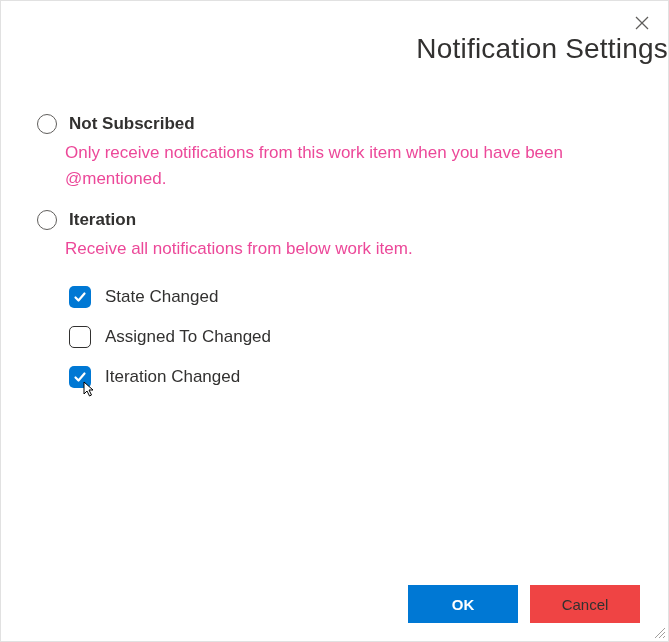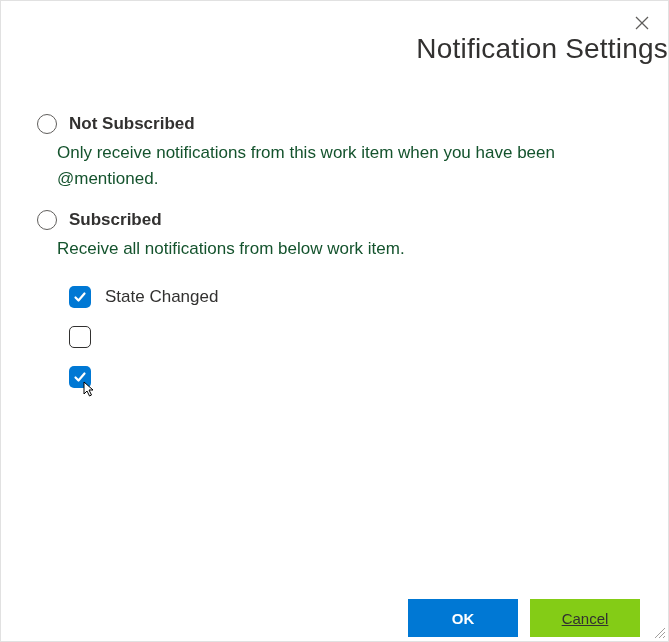--- a/index.html
+++ b/index.html
@@ -70,22 +70,22 @@
     transform: translate(-50%, -50%);
   }
   .radio-label {
     font-size: 17px;
     font-weight: 700;
     color: #323130;
     cursor: pointer;
   }
   .desc {
     font-size: 17px;
-    color: #14532d;
-    margin-left: 20px;
+    color: #ec4899;
+    margin-left: 28px;
     line-height: 1.5;
   }
   .checks {
     margin-top: 24px;
     margin-left: 32px;
   }
   .check-row {
     display: flex;
     align-items: center;
     margin-bottom: 18px;
@@ -116,44 +116,43 @@
     cursor: pointer;
   }
   .cursor-img {
     position: absolute;
     left: 10px;
     top: 15px;
     pointer-events: none;
   }
   .footer {
     position: absolute;
-    bottom: 4px;
+    bottom: 18px;
     right: 28px;
     display: flex;
     gap: 12px;
   }
   .btn {
     min-width: 110px;
     height: 38px;
     font-size: 15px;
     border: none;
     cursor: pointer;
     display: flex;
     align-items: center;
     justify-content: center;
   }
   .btn-primary {
     background: #0078d4;
     color: #ffffff;
     font-weight: 600;
   }
   .btn-default {
-    background: #84cc16;
-    color: #323130;
-    text-decoration: underline;
+    background: #ef4444;
+    color: #323130;
   }
   .resize-grip {
     position: absolute;
     right: 2px;
     bottom: 2px;
     width: 14px;
     height: 14px;
     color: #a19f9d;
   }
 </style>
@@ -174,46 +173,48 @@
 <div class="options">
 
   <div class="radio-row">
     <span class="radio-outer"></span>
     <span class="radio-label">Not Subscribed</span>
   </div>
   <div class="desc">Only receive notifications from this work item when you have been @mentioned.</div>
 
   <div class="radio-row">
     <span class="radio-outer"></span>
-    <span class="radio-label">Subscribed</span>
+    <span class="radio-label">Iteration</span>
   </div>
   <div class="desc">Receive all notifications from below work item.</div>
 
 
   <div class="checks">
 
     <div class="check-row">
       <span class="check-box checked">
         <svg viewBox="0 0 14 14" fill="none" stroke="#fff" stroke-width="2.2" stroke-linecap="round" stroke-linejoin="round">
           <polyline points="2.5,7.5 5.5,10.5 11.5,3.5"></polyline>
         </svg>
       </span>
       <span class="check-label">State Changed</span>
     </div>
 
     <div class="check-row">
       <span class="check-box unchecked"></span>
+      <span class="check-label">Assigned To Changed</span>
     </div>
 
     <div class="check-row">
       <span class="check-box checked">
         <svg viewBox="0 0 14 14" fill="none" stroke="#fff" stroke-width="2.2" stroke-linecap="round" stroke-linejoin="round">
           <polyline points="2.5,7.5 5.5,10.5 11.5,3.5"></polyline>
         </svg>
       </span>
+      <span class="check-label">Iteration Changed</span>
       <span class="cursor-img">
         <svg width="18" height="22" viewBox="0 0 18 22">
           <path d="M5 1 L5 13 L8 10 L10.5 15 L12.5 14 L10 9 L14 9 Z" fill="#fff" stroke="#000" stroke-width="1"></path>
         </svg>
       </span>
     </div>
 
   </div>
 </div>
 

